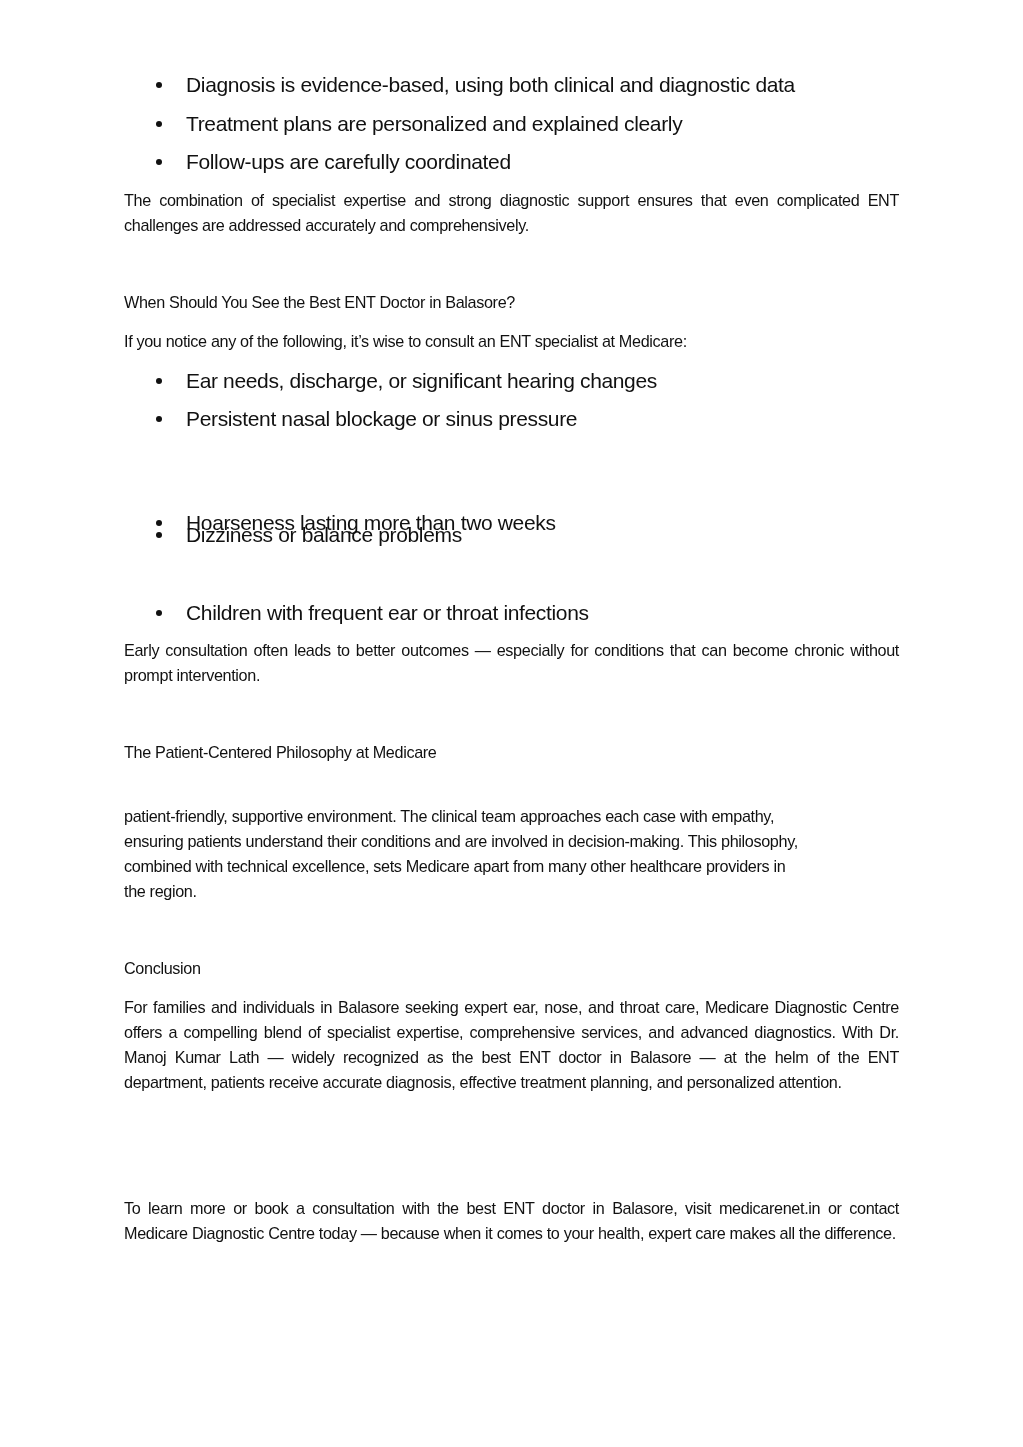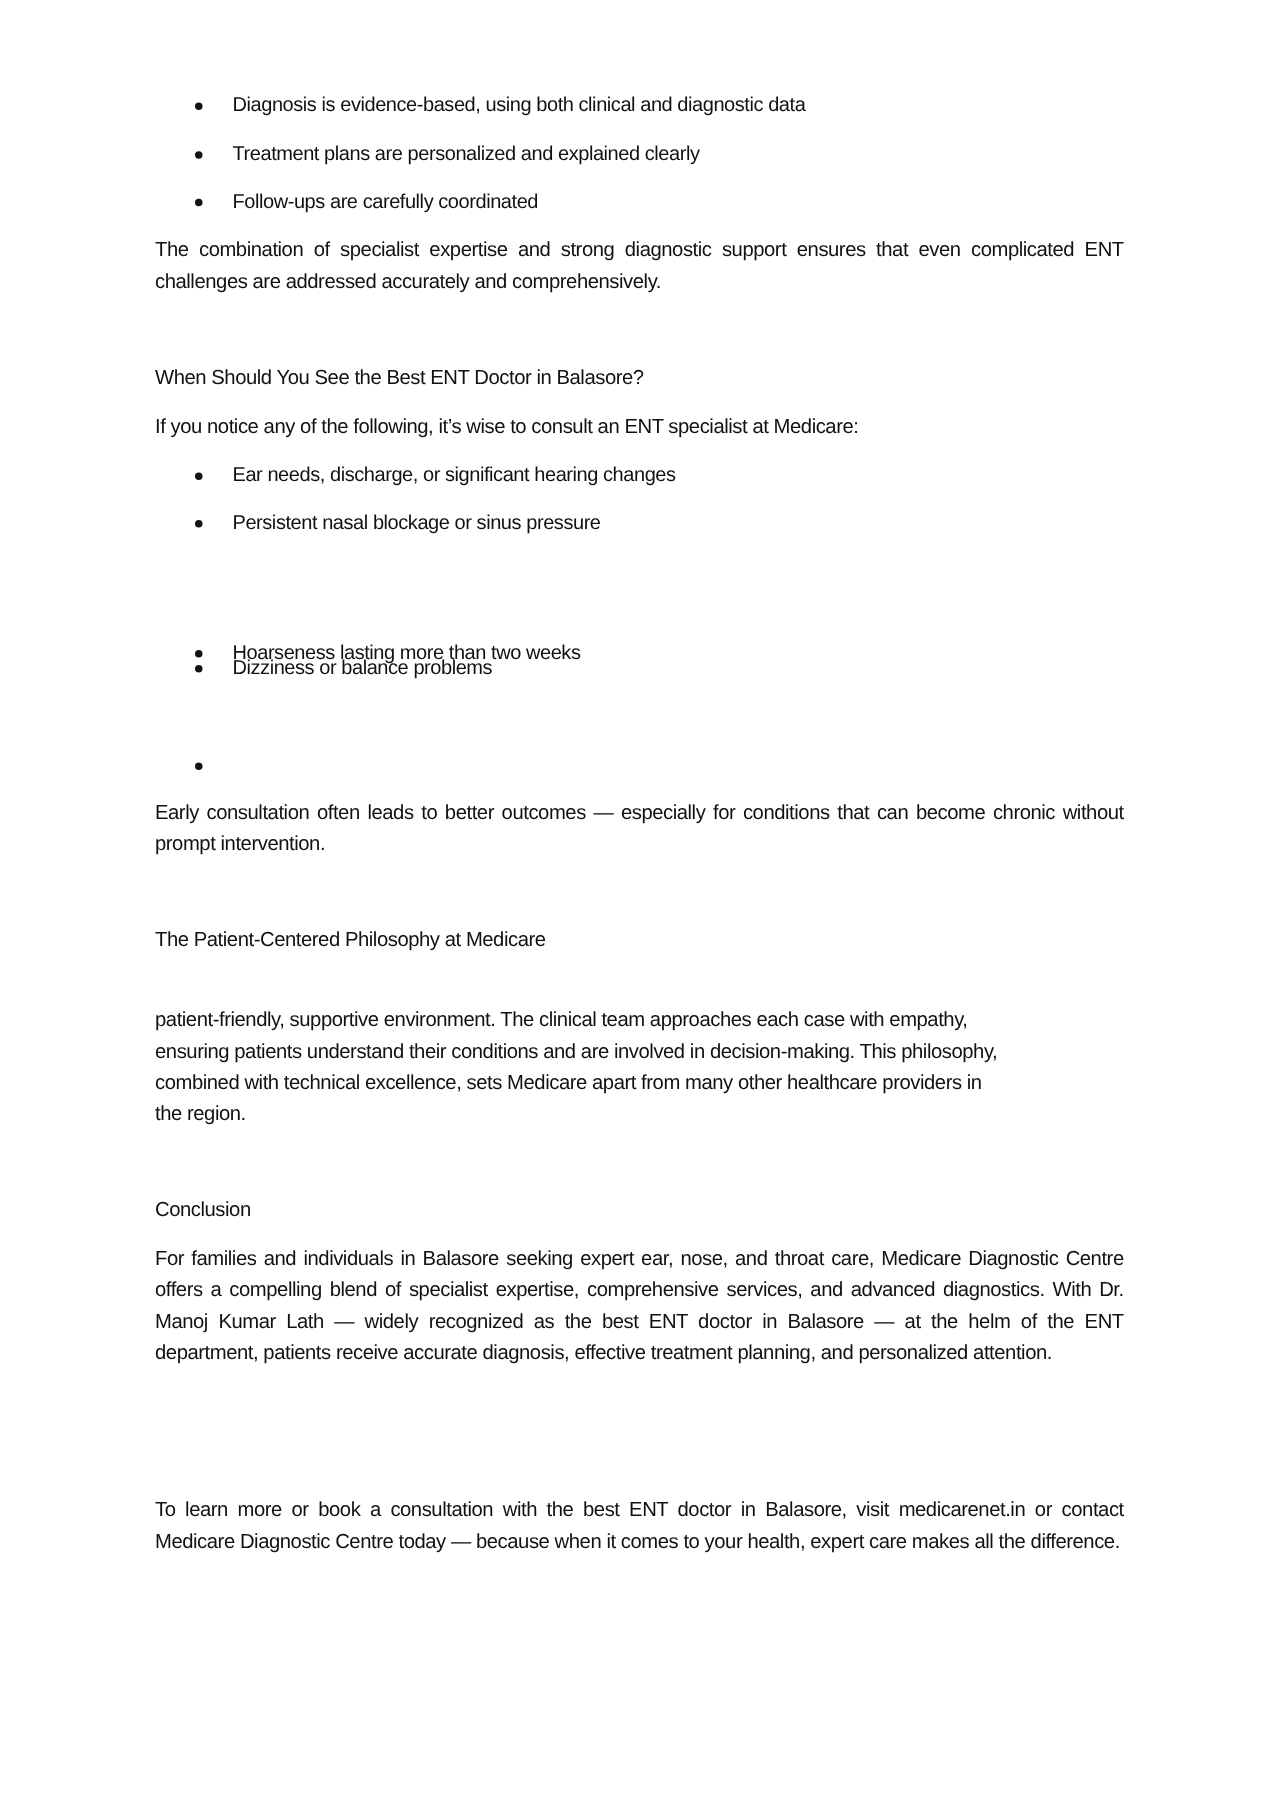--- a/index.html
+++ b/index.html
@@ -33,21 +33,21 @@
   }
   .justify {
     text-align: justify;
     text-align-last: left;
   }
   .bullet {
     position: absolute;
     left: 124px;
     width: 775px;
     height: 25px;
-    font-size: 16px;
+    font-size: 21px;
     line-height: 25px;
     letter-spacing: -0.35px;
   }
   .bullet .dot {
     position: absolute;
     left: 32px;
     top: 10px;
     width: 6px;
     height: 6px;
     border-radius: 50%;
@@ -102,20 +102,21 @@
   <div class="bullet" style="top:510px;text-decoration:underline;">
     <span class="dot"></span>
     <span class="text">Hoarseness lasting more than two weeks</span>
   </div>
   <div class="bullet" style="top:522px;">
     <span class="dot"></span>
     <span class="text">Dizziness or balance problems</span>
   </div>
   <div class="bullet" style="top:600px;">
     <span class="dot"></span>
+    <span class="text">Children with frequent ear or throat infections</span>
   </div>
 
   <p class="block justify" style="top:638px; margin:0;">Early consultation often leads to better outcomes — especially for conditions that can become chronic without prompt intervention.</p>
 
   <div class="heading" style="top:740px;">The Patient-Centered Philosophy at Medicare</div>
 
   <div class="heading" style="top:804px;">patient-friendly, supportive environment. The clinical team approaches each case with empathy,</div>
   <div class="heading" style="top:829px;">ensuring patients understand their conditions and are involved in decision-making. This philosophy,</div>
   <div class="heading" style="top:854px;">combined with technical excellence, sets Medicare apart from many other healthcare providers in</div>
   <div class="heading" style="top:879px;">the region.</div>

